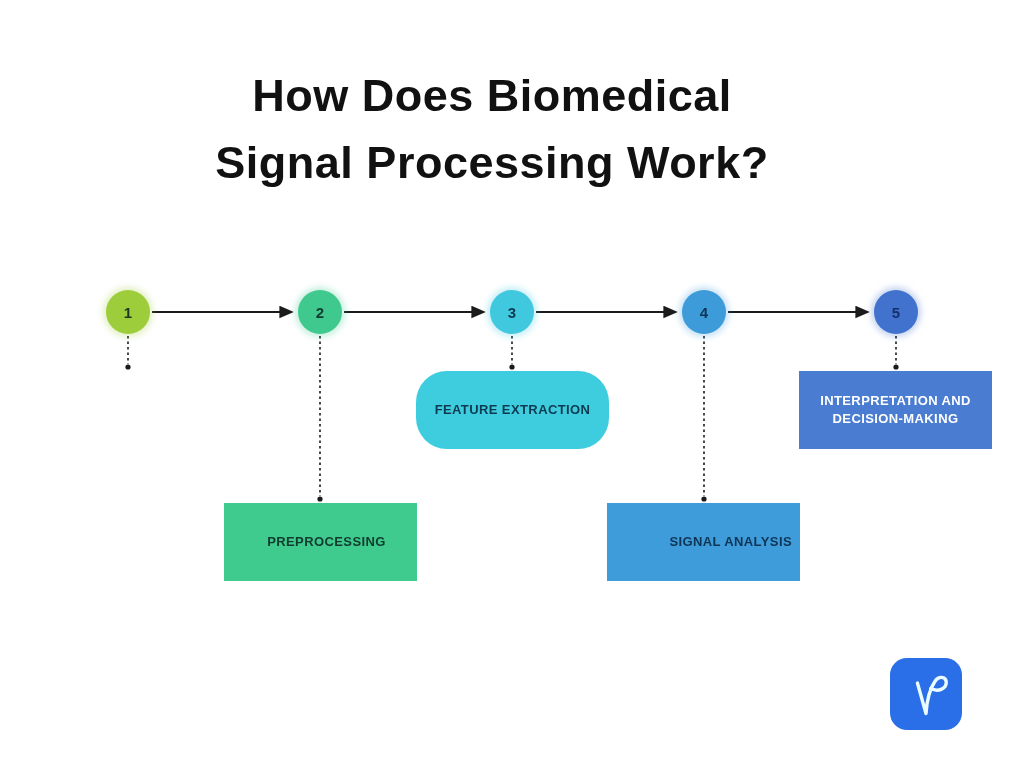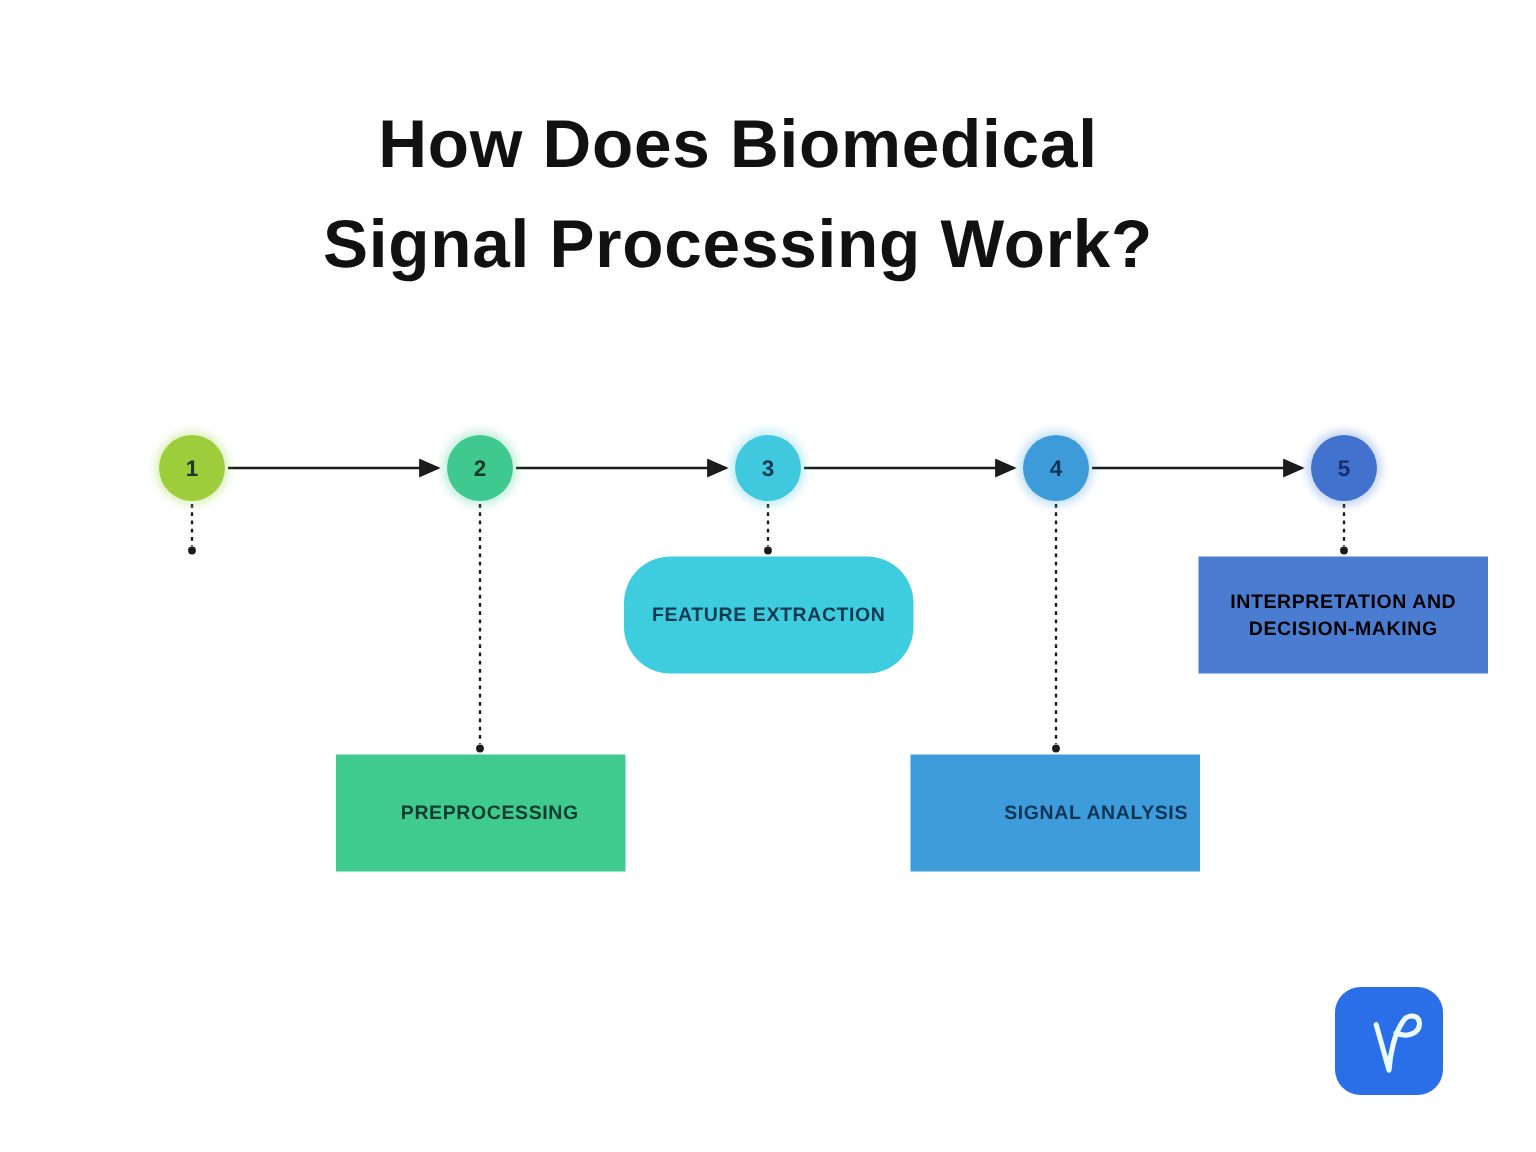--- a/index.html
+++ b/index.html
@@ -162,21 +162,21 @@
 
   <div class="step-box b2 row-bottom" style="background-color: rgb(62, 203, 141); color: rgb(18, 59, 48); padding-left: 20px;">
     <span>PREPROCESSING</span>
   </div>
   <div class="step-box b3 row-top" style="background-color: rgb(62, 205, 223); color: rgb(13, 58, 80);">
     <span>FEATURE EXTRACTION</span>
   </div>
   <div class="step-box b4 row-bottom" style="background-color: rgb(63, 156, 218); color: rgb(14, 53, 86); justify-content: flex-end;">
     <span>SIGNAL ANALYSIS</span>
   </div>
-  <div class="step-box b5 row-top" style="background-color: rgb(74, 125, 210); color: #000000;">
+  <div class="step-box b5 row-top" style="background-color: rgb(74, 125, 210); color: #ffffff;">
     <span>INTERPRETATION AND DECISION-MAKING</span>
   </div>
 
   <div class="logo" style="background-color: rgb(43, 111, 232);">
     <svg width="56" height="56" viewBox="0 0 72 72">
       <path d="M 25 22 L 36 61 C 37 46 41 29 48 19 C 52 13 61 13 62 20 C 63 29 52 34 42 29" fill="none" stroke="#eafcff" stroke-width="4.4" stroke-linecap="round" stroke-linejoin="round"></path>
     </svg>
   </div>
 
 </div>

